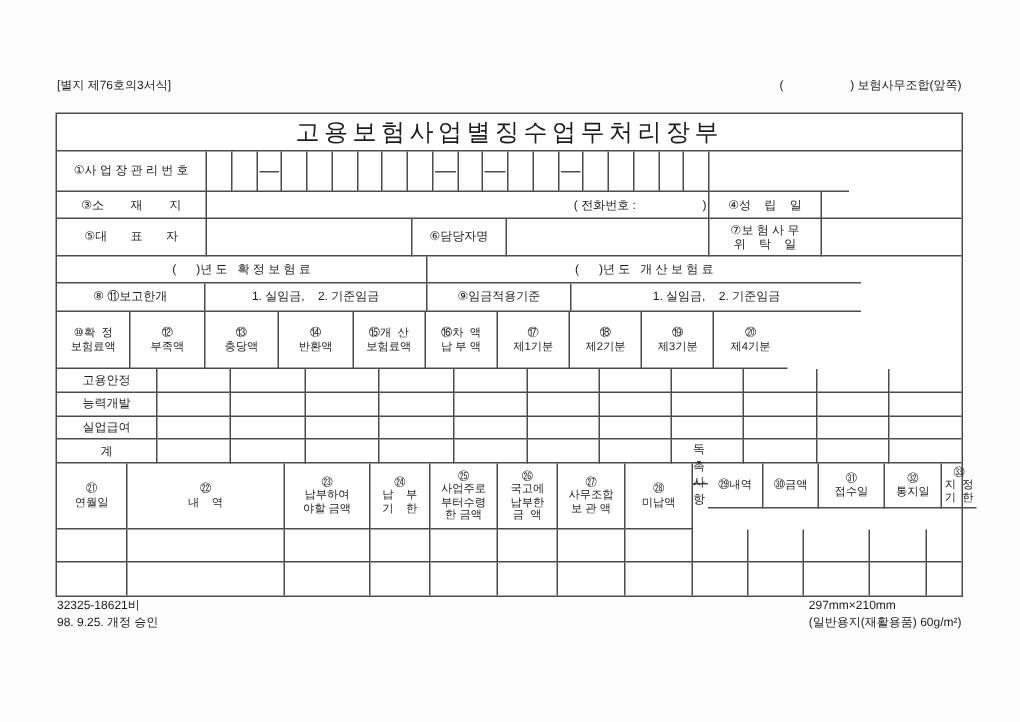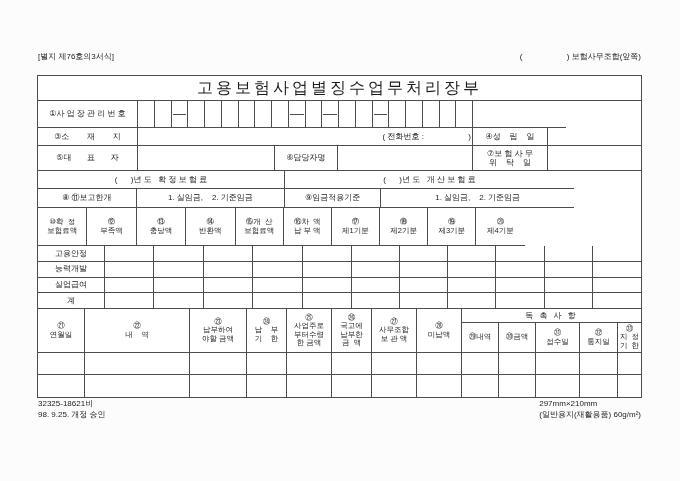--- a/index.html
+++ b/index.html
@@ -37,21 +37,21 @@
 .mh{font-size:7.5px}
 .mrow{height:15.75px}
 .m-label{width:67px}
 .cells{display:flex;flex:1}
 .gl > .cell:last-child{border-right:none}
 
 .bh{height:44px}
 .bh .cell{font-size:7.5px;line-height:1.12}
 .bc1{width:47px}.bc2{width:105px}.bc3{width:57px}.bc4{width:40px}.bc5{width:45px}.bc6{width:40px}.bc7{width:45px}.bc8{width:45px}
 .bc9{width:37px}.bc10{width:37px}.bc11{width:44px}.bc12{width:38px}.bc13{width:23px}
-.rem{width:179px;display:flex;flex-direction:column}
+.rem{width:179px;display:flex;}
 .rem-title{height:14px;border-bottom:1px solid #4c4c4c;display:flex;align-items:center;justify-content:center;font-size:8px;letter-spacing:2px}
 .rem-cols{display:flex;height:30px}
 .rem-cols .cell{height:30px;font-size:7.5px;line-height:1.12}
 .brow{height:22px}
 
 .foot-l{position:absolute;left:38px;top:399px;font-size:8px;line-height:1.35}
 .foot-r{position:absolute;right:39px;top:399px;font-size:8px;line-height:1.35;}
 </style>
 </head>
 <body>

